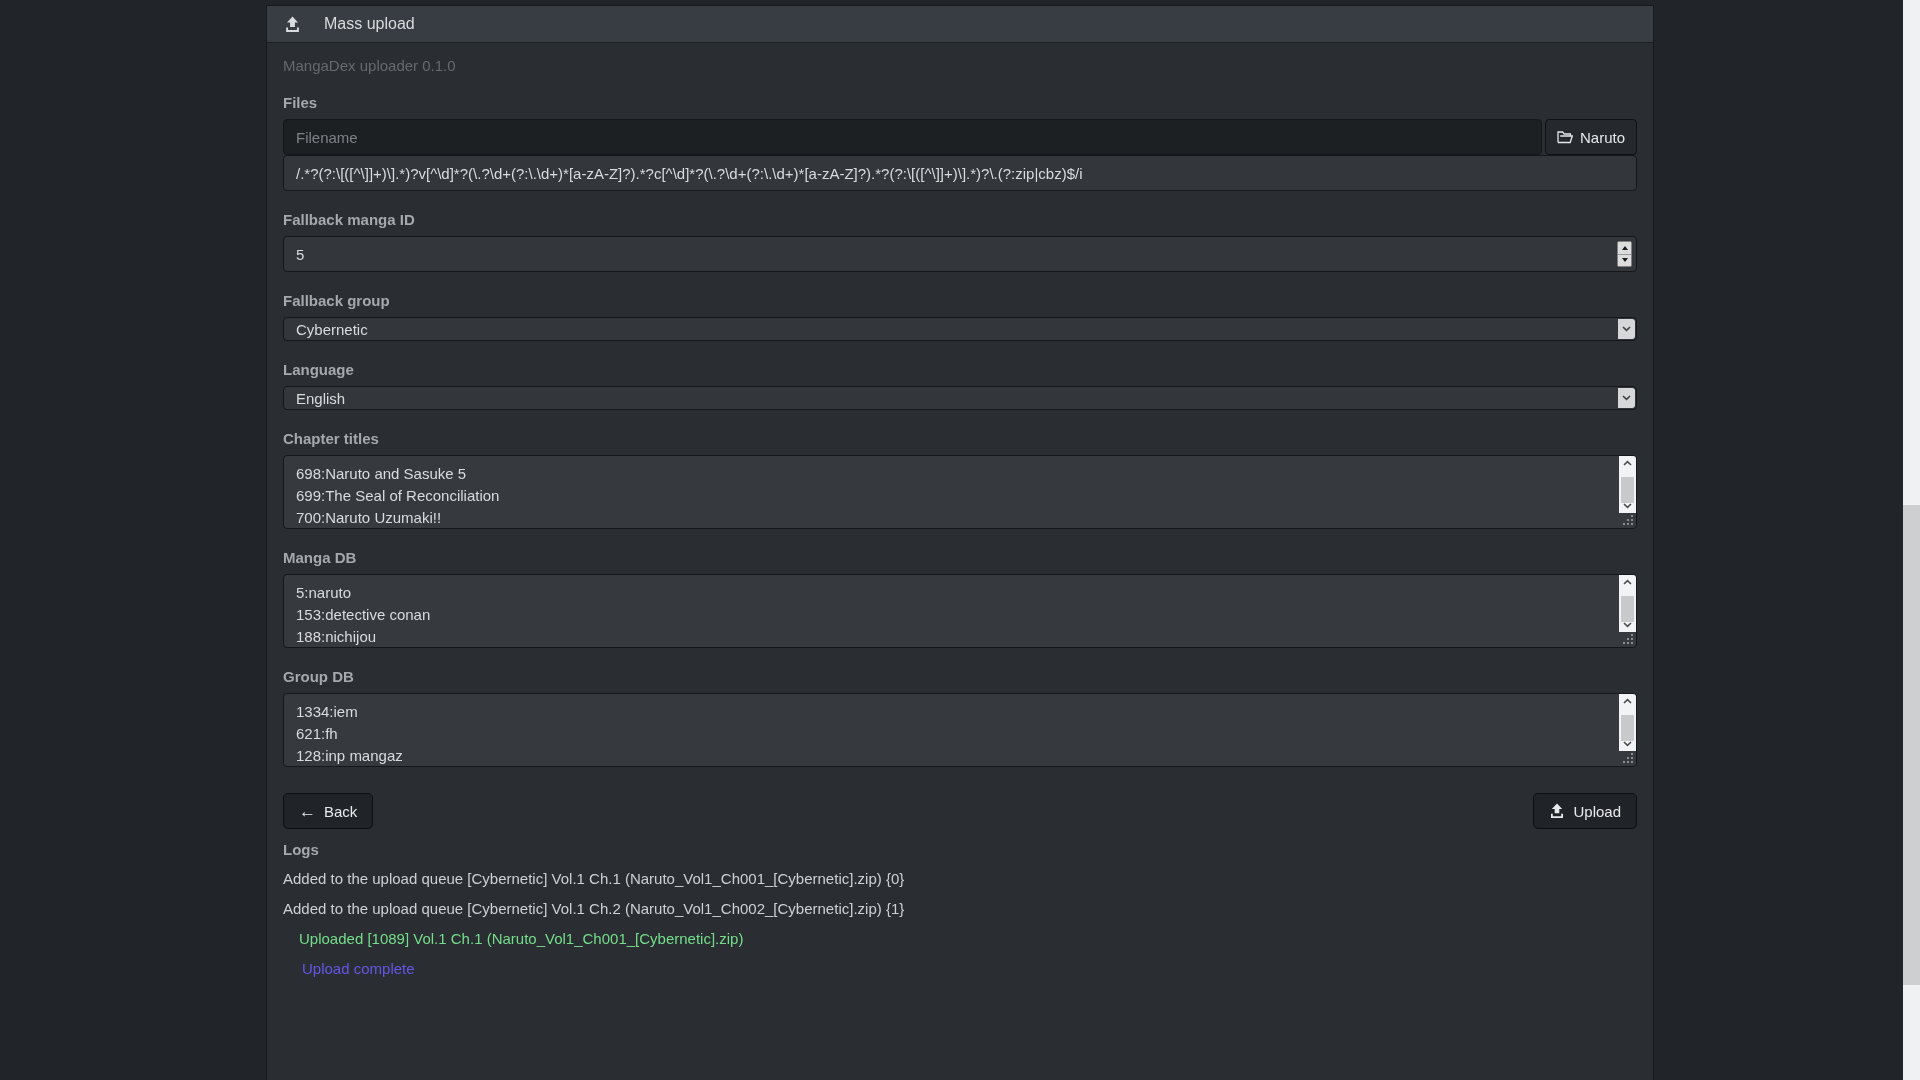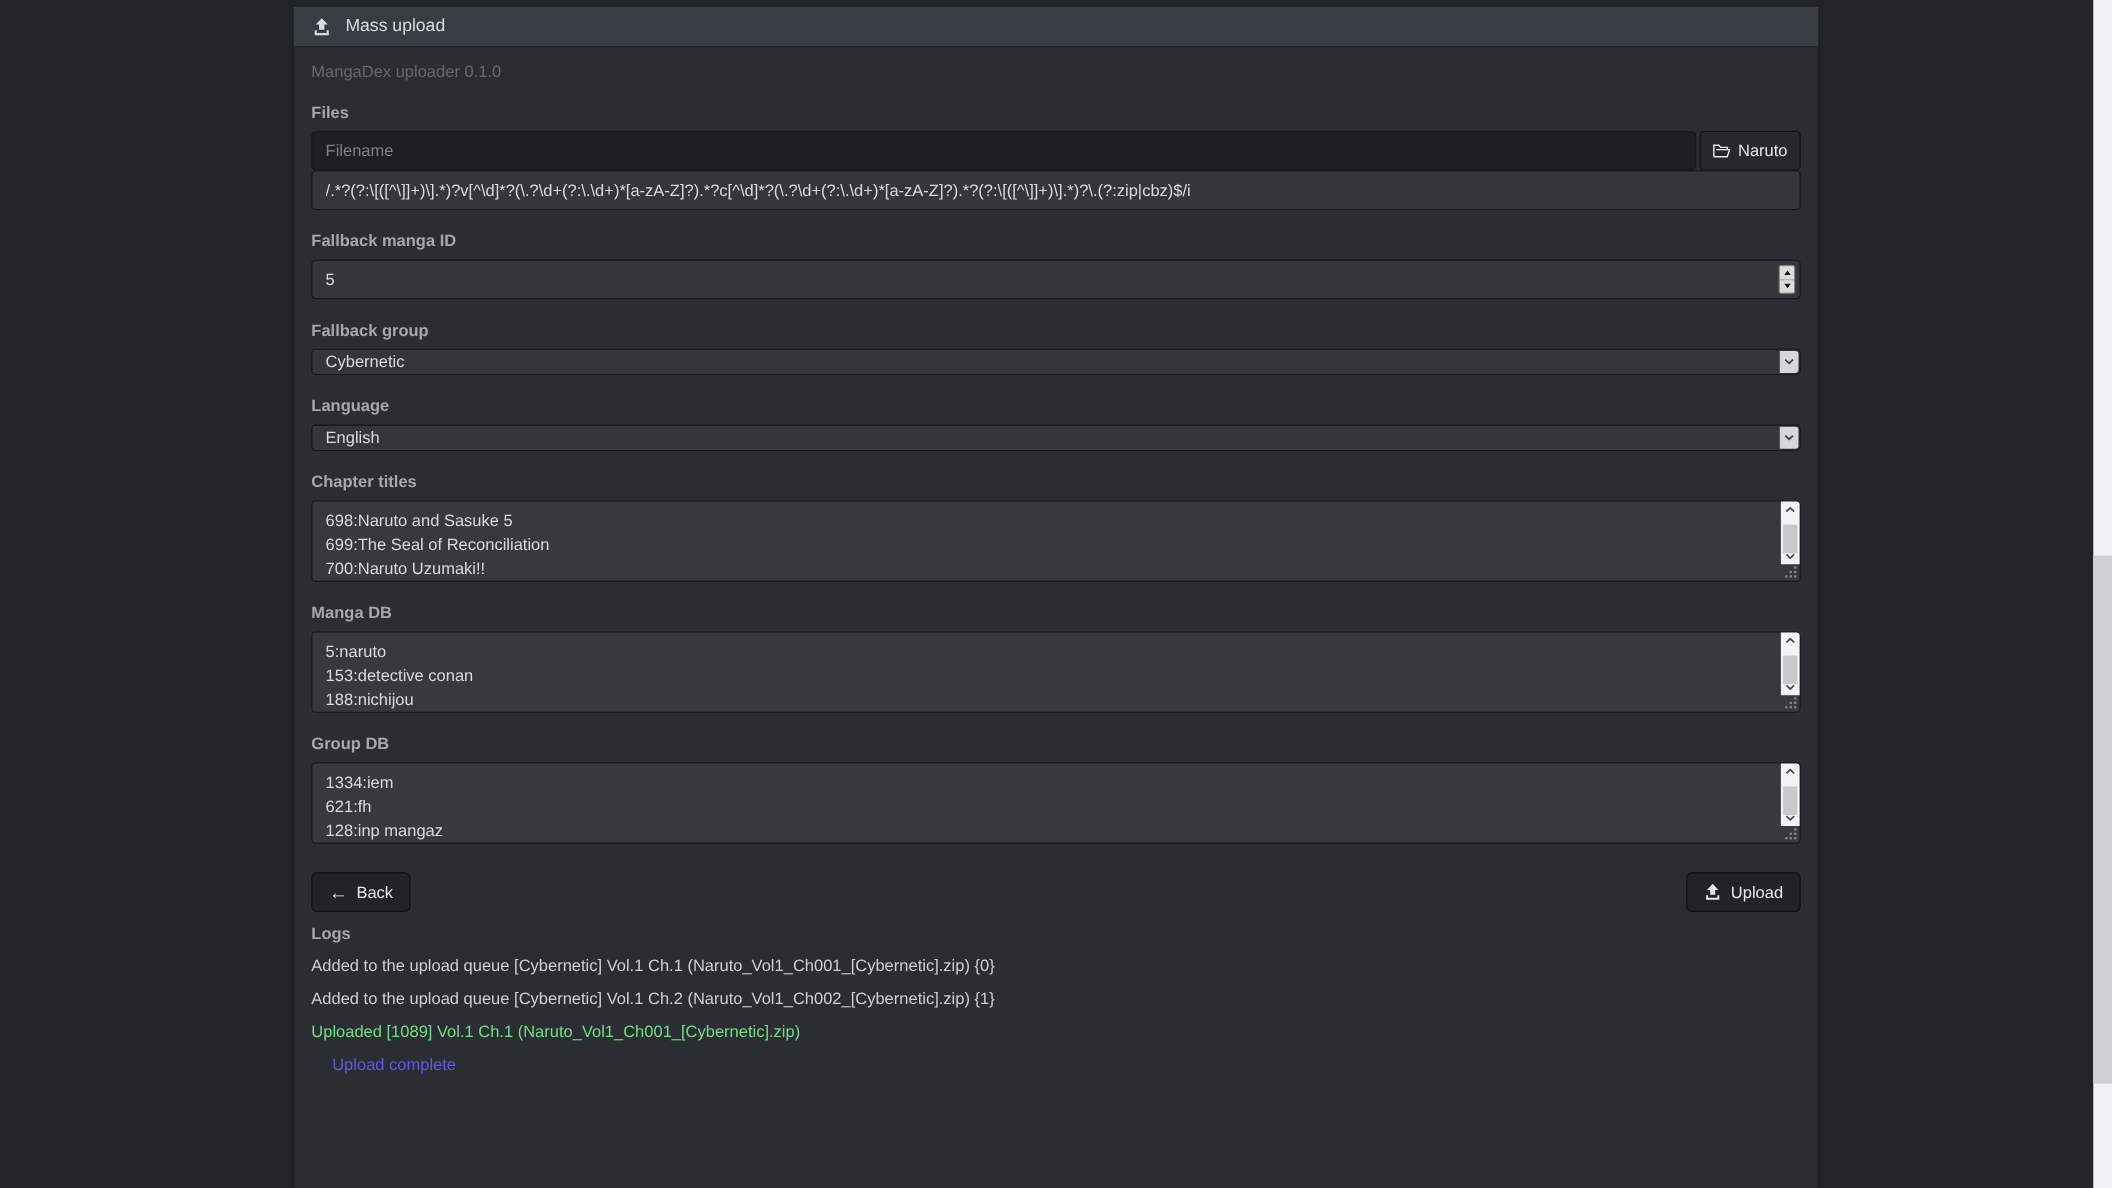--- a/index.html
+++ b/index.html
@@ -16,21 +16,21 @@
   .panel {
     position: absolute; left: 266px; top: 5px;
     width: 1388px; height: 1200px;
     background: #2a2d31;
     border: 1px solid #17191c;
   }
   .titlebar {
     height: 37px;
     background: #383d43;
     border-bottom: 1px solid #1e2124;
-    display: flex; align-items: center; gap: 13px;
+    display: flex; align-items: center; gap: 23px;
     padding: 0 17px;
     color: #d9dcde; font-size: 16px;
   }
   .content { padding: 0 16px; }
 
   .version { margin-top: 14px; color: #66696d; font-size: 15px; }
 
   .field-label {
     margin: 20px 0 8px;
     color: #a6a9ac; font-size: 15px; font-weight: bold;
@@ -134,21 +134,21 @@
     padding: 0 15px;
     cursor: pointer;
     font-family: inherit;
   }
   .back-arrow-glyph { font-size: 17px; line-height: 1; }
 
   
   .logs-label { margin-top: 12px; color: #a6a9ac; font-size: 15px; font-weight: bold; }
   .log-line { margin-top: 12px; font-size: 15px; line-height: 18px; }
   .log-info { color: #ced1d3; }
-  .log-success { color: #74de8b; }
+  .log-success { color: #74de8b; margin-left: 16px; }
   .log-complete { color: #6457e8; margin-left: 19px; }
 
   
   .page-scrollbar {
     position: absolute; top: 0; right: 0;
     width: 17px; height: 1080px;
     background: #f0f1f2;
   }
   .page-thumb {
     position: absolute; left: 0; right: 0;

